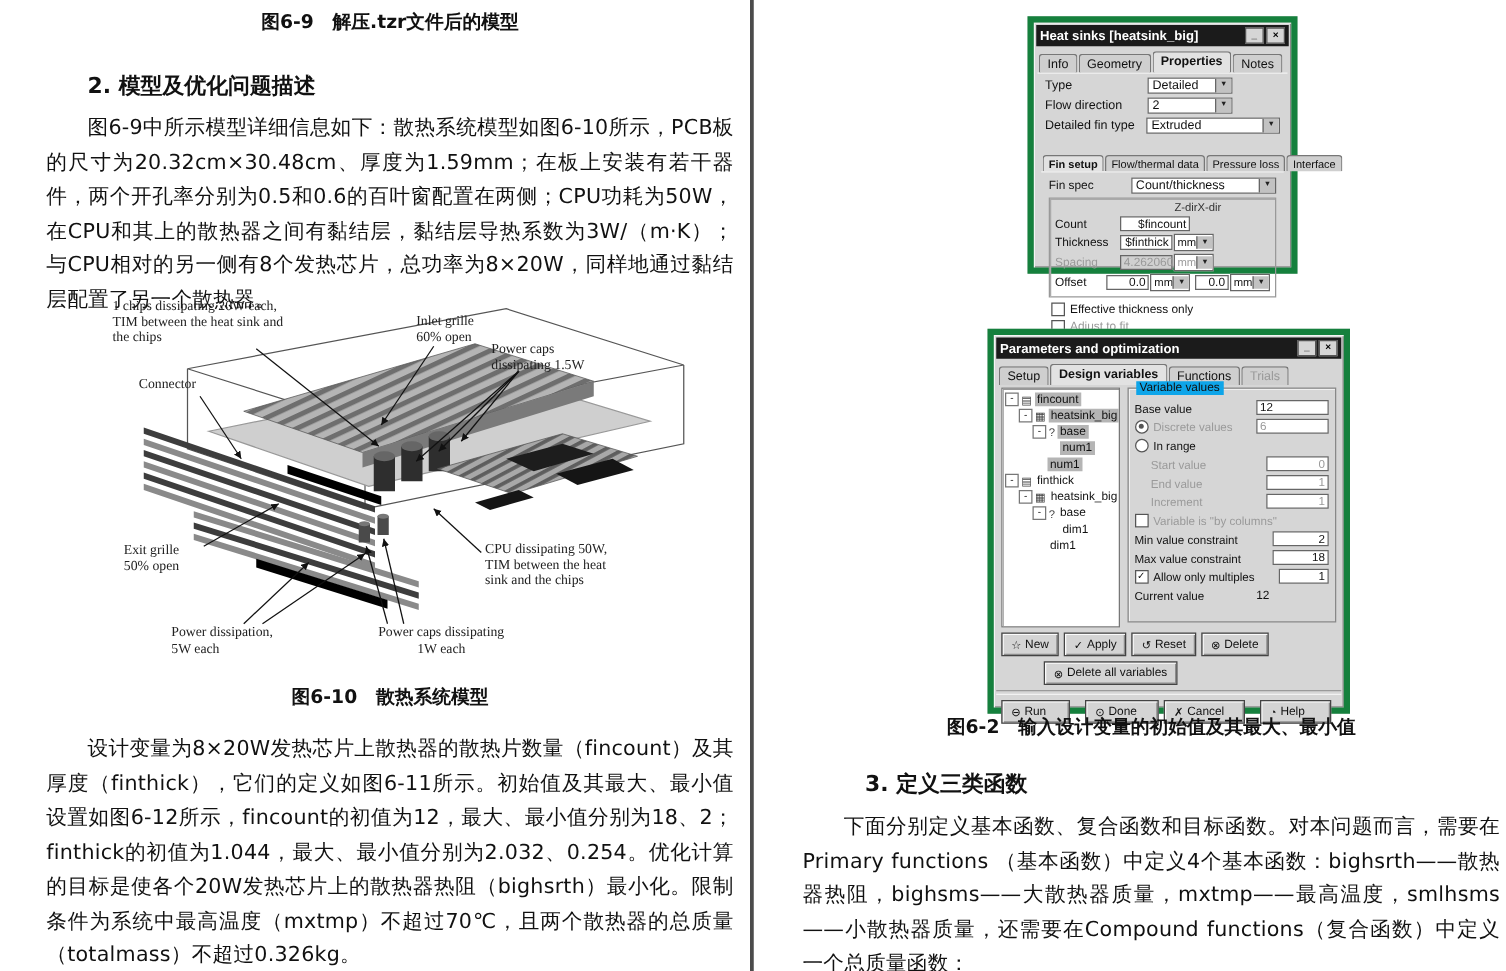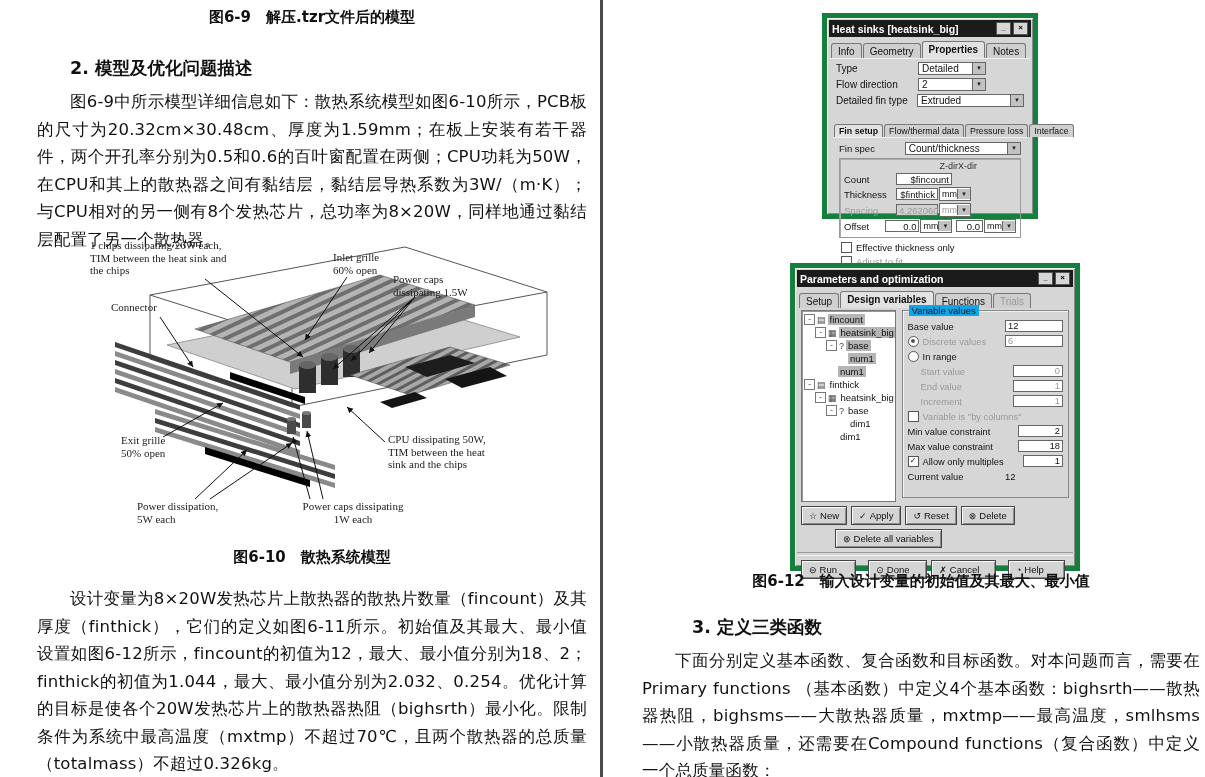--- a/index.html
+++ b/index.html
@@ -177,21 +177,21 @@
       </g>
     </svg>
     <div class="fig-label" style="left:35px;top:2px;">1 chips dissipating 20W each,
 TIM between the heat sink and
 the chips</div>
     <div class="fig-label" style="left:278px;top:14px;">Inlet grille
 60% open</div>
     <div class="fig-label" style="left:338px;top:36px;">Power caps
 dissipating 1.5W</div>
     <div class="fig-label" style="left:56px;top:64px;">Connector</div>
-    <div class="fig-label" style="left:66px;top:197px;">Exit grille
+    <div class="fig-label" style="left:44px;top:197px;">Exit grille
 50% open</div>
     <div class="fig-label" style="left:333px;top:196px;">CPU dissipating 50W,
 TIM between the heat
 sink and the chips</div>
     <div class="fig-label" style="left:82px;top:263px;width:120px;text-align:left;">Power dissipation,
 5W each</div>
     <div class="fig-label" style="left:218px;top:263px;width:160px;text-align:center;">Power caps dissipating
 1W each</div>
   </div>
 
@@ -447,16 +447,16 @@
           <span class="ic">✗</span>
           <span>Cancel</span>
         </span>
       <span class="btn" style="width:44px;margin-left:8px;">
           <span class="ic">◔</span>
           <span>Help</span>
         </span>
     </div>
   </div>
 
-  <div class="caption" style="top:572px;">图6-12　输入设计变量的初始值及其最大、最小值</div>
+  <div class="caption" style="top:572px;">图6-2　输入设计变量的初始值及其最大、最小值</div>
   <div class="sec-heading" style="top:615px;left:50px;">3. 定义三类函数</div>
   <div class="para" style="top:647px;">下面分别定义基本函数、复合函数和目标函数。对本问题而言，需要在Primary functions （基本函数）中定义4个基本函数：bighsrth——散热器热阻，bighsms——大散热器质量，mxtmp——最高温度，smlhsms——小散热器质量，还需要在Compound functions（复合函数）中定义一个总质量函数：</div>
 </div>
 
 </body></html>

